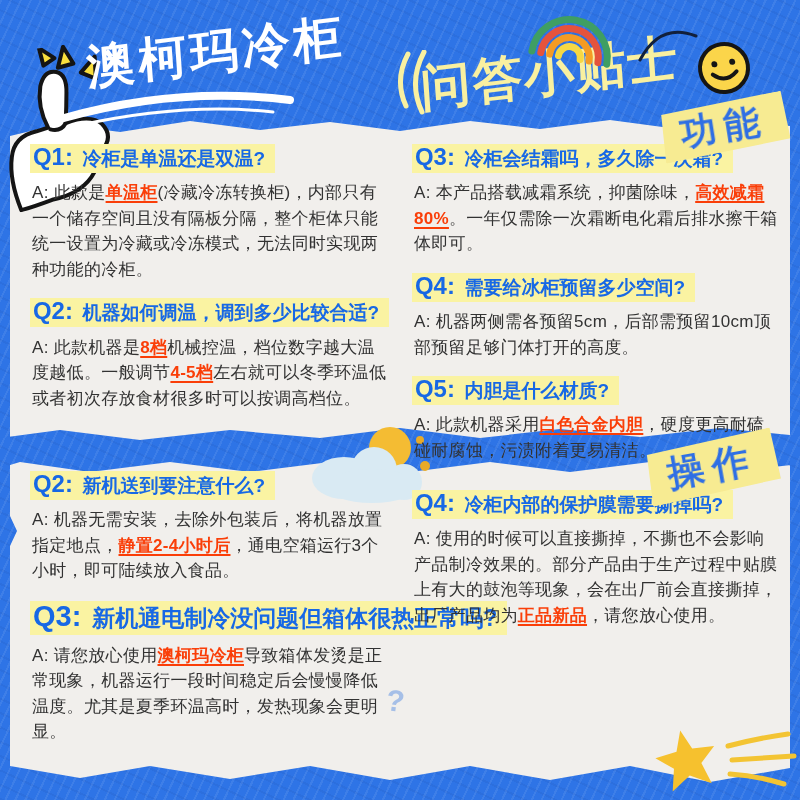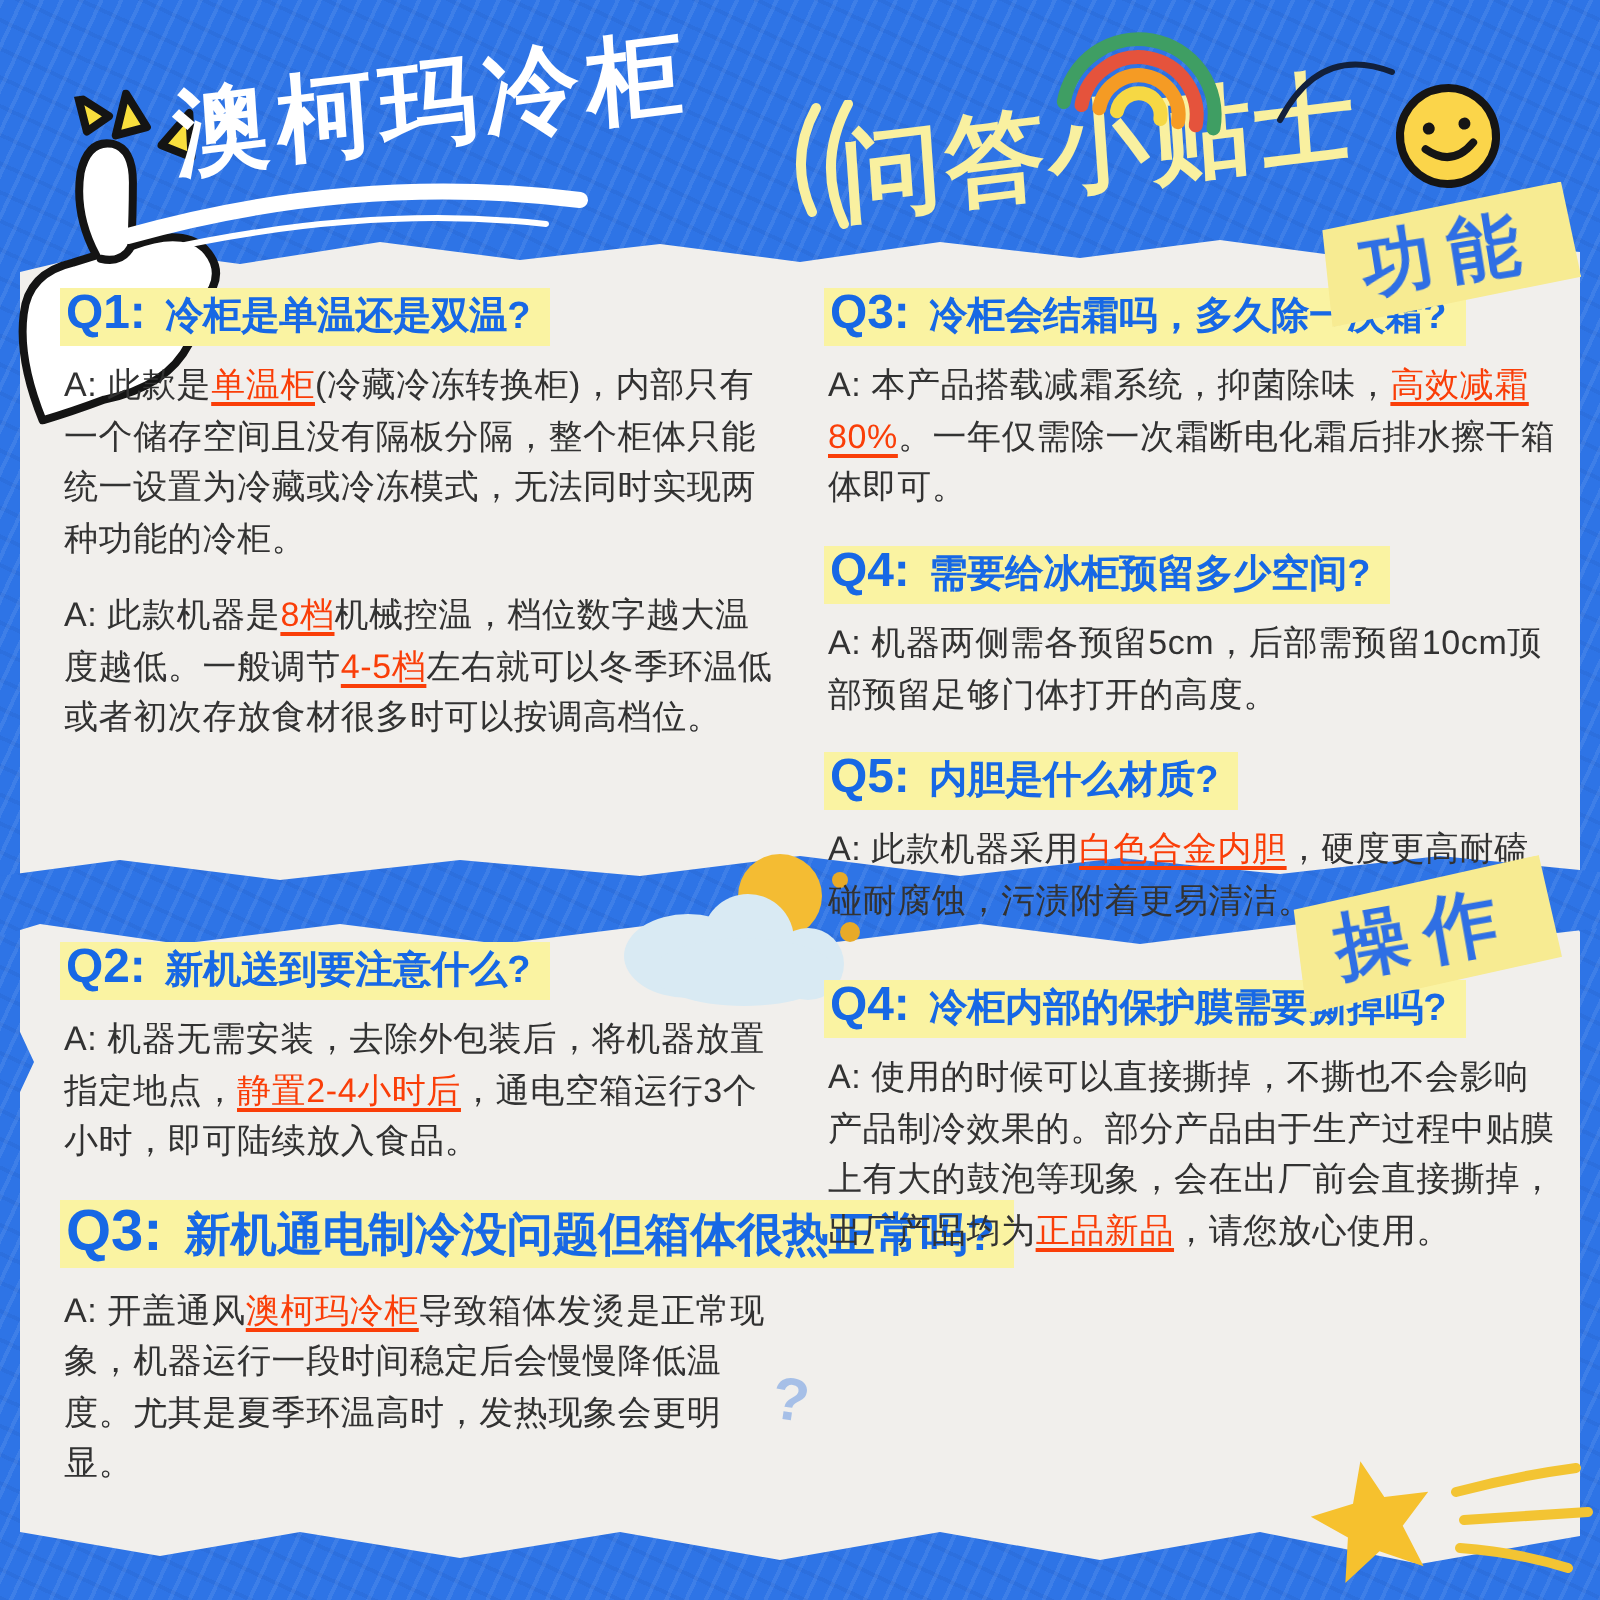--- a/index.html
+++ b/index.html
@@ -35,21 +35,21 @@
   .col{position:absolute;z-index:3;}
   #s1-left{left:30px;top:141px;width:362px;}
   #s1-right{left:412px;top:141px;width:366px;}
   #s2-left{left:30px;top:468px;width:362px;}
   #s2-right{left:412px;top:487px;width:366px;}
   .qa{margin-bottom:13px;}
   .q{font-size:19px;font-weight:700;color:#1768e5;line-height:1.35;margin-bottom:7px;white-space:nowrap;}
   .qlabel{font-size:1.26em;font-weight:700;margin-right:3px;}
   .hl{background:#faf3a2;padding:4px 10px 4px 3px;box-decoration-break:clone;}
   .a{font-size:17px;color:#323232;line-height:1.5;letter-spacing:0.3px;padding-left:2px;}
-  .a .red{color:#fa3e08;font-weight:400;text-decoration:underline;text-decoration-thickness:2px;text-underline-offset:3px;}
+  .a .red{color:#fa3e08;font-weight:700;text-decoration:underline;text-decoration-thickness:2px;text-underline-offset:3px;}
   #s2-left .qa:last-child .q{font-size:23px;}
   
   .doodle{position:absolute;z-index:3;}
   .qmark{position:absolute;left:386px;top:684px;z-index:3;font-size:30px;font-weight:800;color:rgba(27,104,224,0.35);transform:rotate(8deg);}
 </style>
 </head>
 <body>
 
 <div class="canvas">
 
@@ -110,20 +110,21 @@
     <circle cx="106" cy="62" r="18" fill="#d9eaf3"></circle>
     <ellipse cx="74" cy="66" rx="46" ry="17" fill="#d9eaf3"></ellipse>
   </svg>
 
   <div class="col" id="s1-left">
       <div class="qa">
         <div class="q"><span class="hl"><span class="qlabel">Q1: </span><span>冷柜是单温还是双温?</span></span></div>
         <div class="a"><span>A: 此款是</span><span class="red">单温柜</span><span>(冷藏冷冻转换柜)，内部只有一个储存空间且没有隔板分隔，整个柜体只能统一设置为冷藏或冷冻模式，无法同时实现两种功能的冷柜。</span></div>
       </div>
       <div class="qa">
+        <div class="q"><span class="hl"><span class="qlabel">Q2: </span><span>机器如何调温，调到多少比较合适?</span></span></div>
         <div class="a"><span>A: 此款机器是</span><span class="red">8档</span><span>机械控温，档位数字越大温度越低。一般调节</span><span class="red">4-5档</span><span>左右就可以冬季环温低或者初次存放食材很多时可以按调高档位。</span></div>
       </div>
     </div>
   <div class="col" id="s1-right">
       <div class="qa">
         <div class="q"><span class="hl"><span class="qlabel">Q3: </span><span>冷柜会结霜吗，多久除一次霜?</span></span></div>
         <div class="a"><span>A: 本产品搭载减霜系统，抑菌除味，</span><span class="red">高效减霜80%</span><span>。一年仅需除一次霜断电化霜后排水擦干箱体即可。</span></div>
       </div>
       <div class="qa">
         <div class="q"><span class="hl"><span class="qlabel">Q4: </span><span>需要给冰柜预留多少空间?</span></span></div>
@@ -134,21 +135,21 @@
         <div class="a"><span>A: 此款机器采用</span><span class="red">白色合金内胆</span><span>，硬度更高耐磕碰耐腐蚀，污渍附着更易清洁。</span></div>
       </div>
     </div>
   <div class="col" id="s2-left">
       <div class="qa">
         <div class="q"><span class="hl"><span class="qlabel">Q2: </span><span>新机送到要注意什么?</span></span></div>
         <div class="a"><span>A: 机器无需安装，去除外包装后，将机器放置指定地点，</span><span class="red">静置2-4小时后</span><span>，通电空箱运行3个小时，即可陆续放入食品。</span></div>
       </div>
       <div class="qa">
         <div class="q"><span class="hl"><span class="qlabel">Q3: </span><span>新机通电制冷没问题但箱体很热正常吗?</span></span></div>
-        <div class="a"><span>A: 开盖通风</span><span class="red">澳柯玛冷柜</span><span>导致箱体发烫是正常现象，机器运行一段时间稳定后会慢慢降低温度。尤其是夏季环温高时，发热现象会更明显。</span></div>
+        <div class="a"><span>A: 请您放心使用</span><span class="red">澳柯玛冷柜</span><span>导致箱体发烫是正常现象，机器运行一段时间稳定后会慢慢降低温度。尤其是夏季环温高时，发热现象会更明显。</span></div>
       </div>
     </div>
   <div class="col" id="s2-right">
       <div class="qa">
         <div class="q"><span class="hl"><span class="qlabel">Q4: </span><span>冷柜内部的保护膜需要撕掉吗?</span></span></div>
         <div class="a"><span>A: 使用的时候可以直接撕掉，不撕也不会影响产品制冷效果的。部分产品由于生产过程中贴膜上有大的鼓泡等现象，会在出厂前会直接撕掉，出厂产品均为</span><span class="red">正品新品</span><span>，请您放心使用。</span></div>
       </div>
     </div>
 
   <div class="qmark">?</div>

